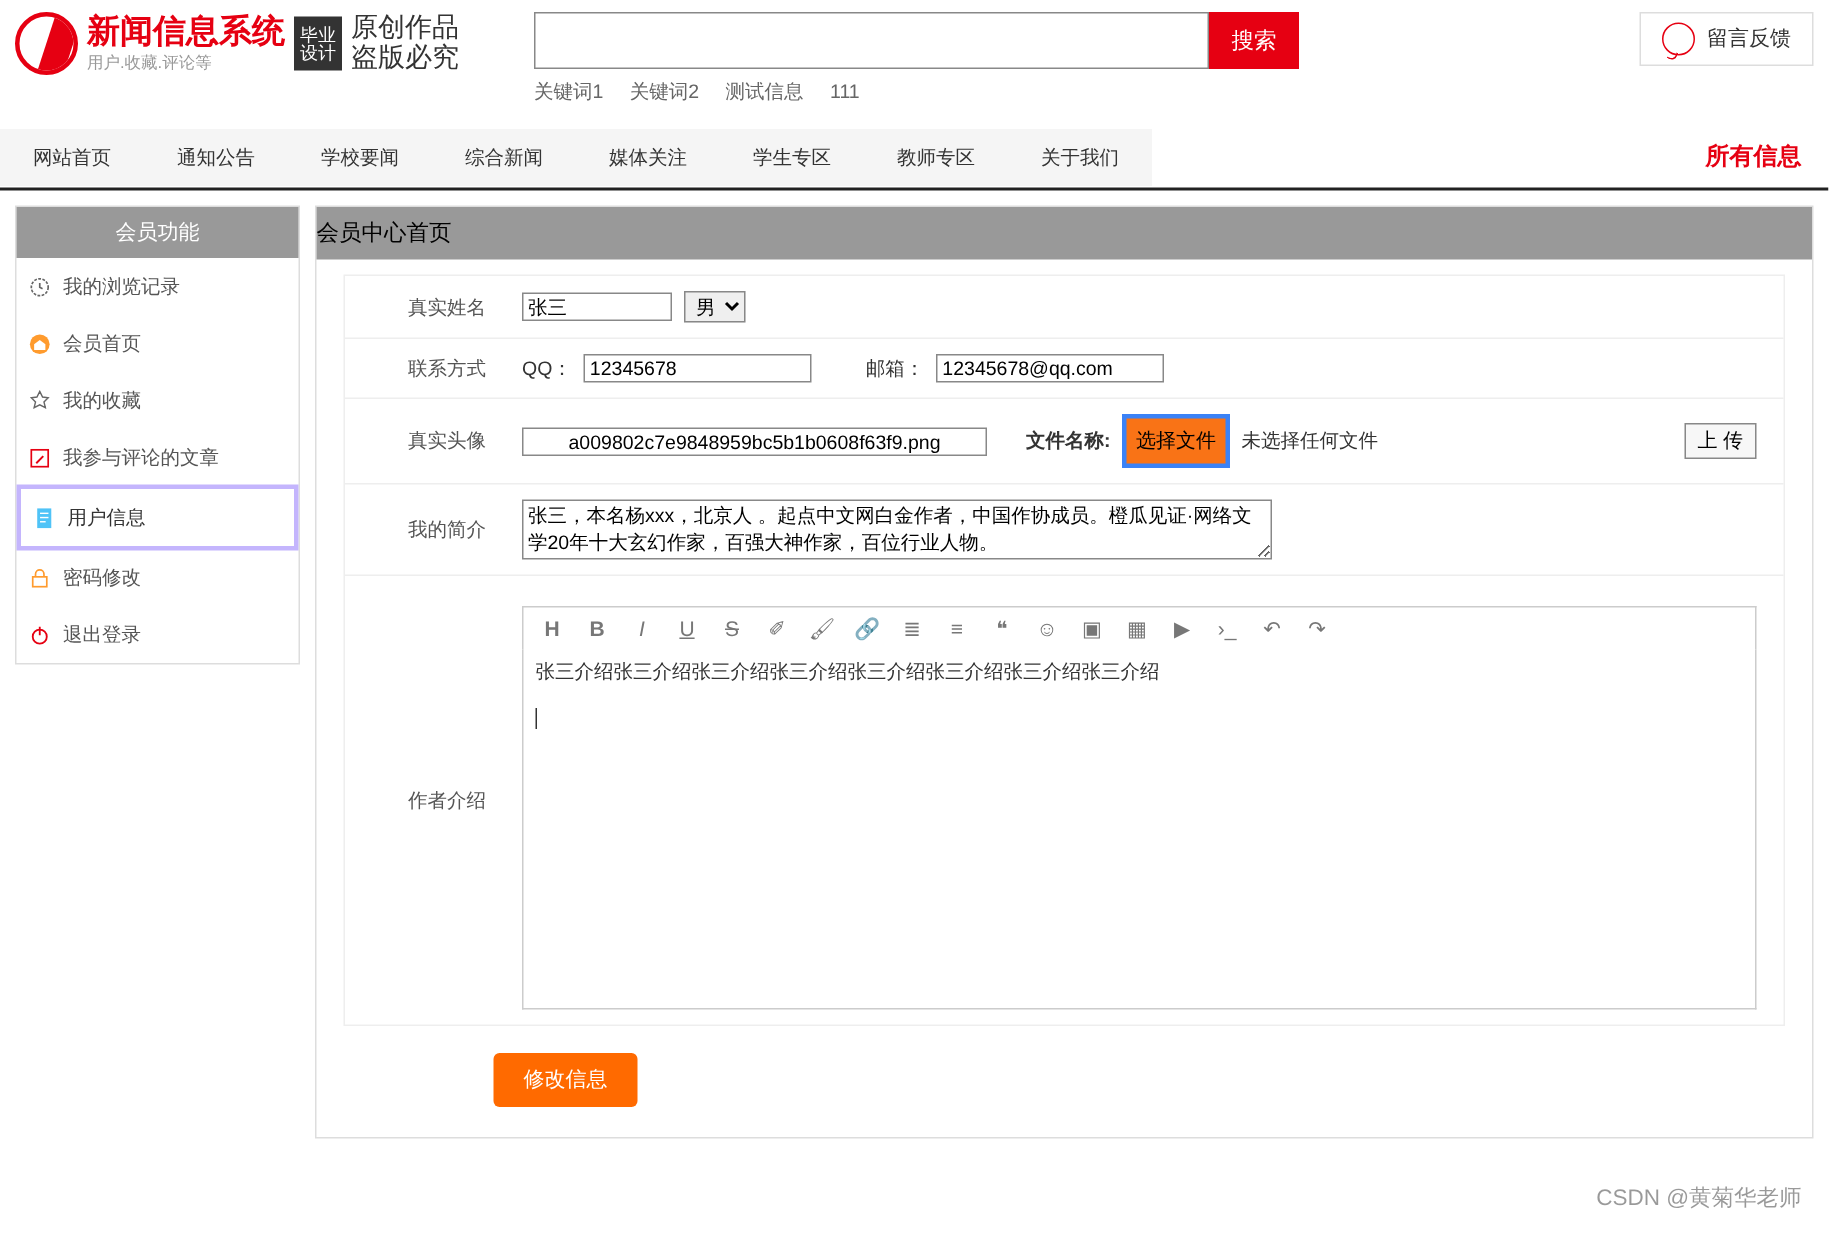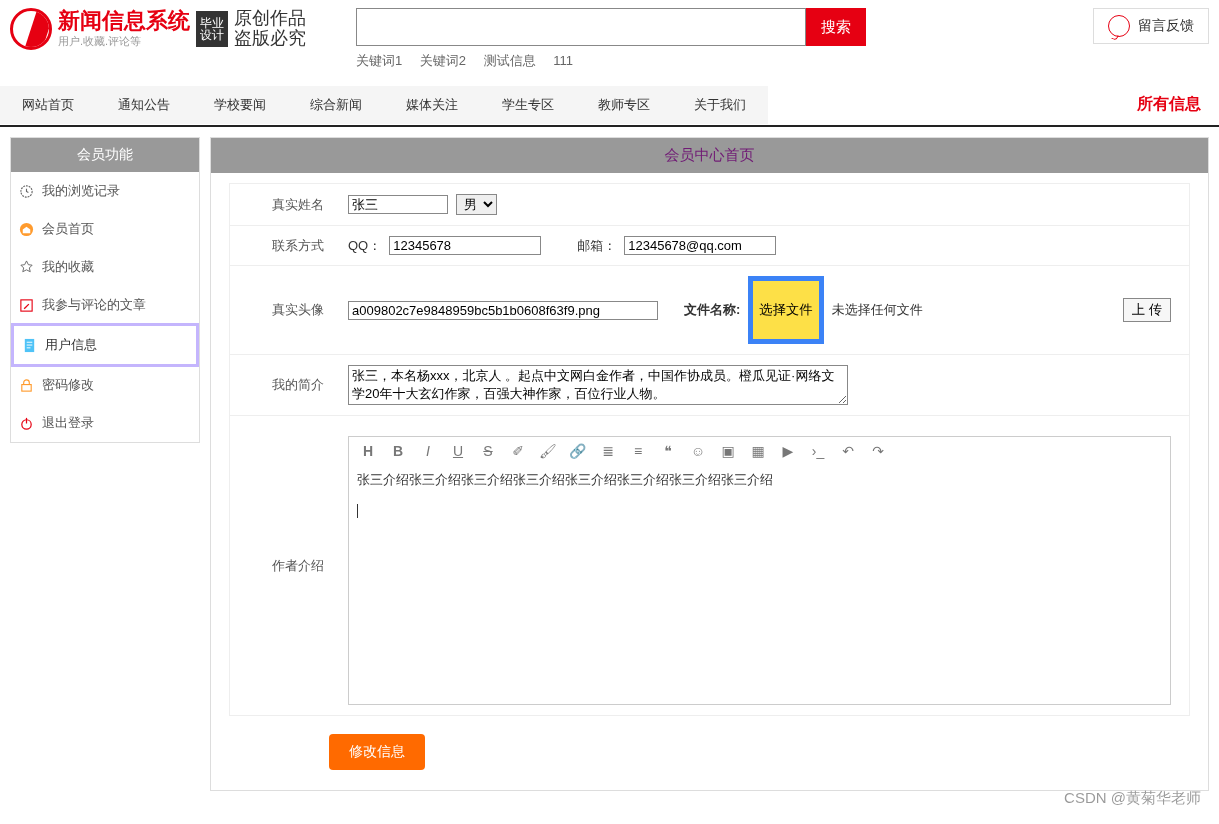--- a/index.html
+++ b/index.html
@@ -26,32 +26,32 @@
 .nav-item { padding: 10px 22px; cursor: pointer; color:#333; }
 .all-info { margin-left:auto; padding:10px 18px; color:#e60012; font-size:16px; font-weight:bold; cursor:pointer; }
 .main { display: flex; gap: 10px; padding: 10px; align-items:flex-start; }
 .sidebar { width: 190px; border: 1px solid #ddd; }
 .side-head { background: #999; color: #fff; text-align: center; padding: 8px 16px; font-size:14px; }
 .side-item { display: flex; align-items: center; gap: 8px; padding: 10px 8px; cursor: pointer; color:#555; }
 .side-item.active { border: 3px solid #c4b5fd; margin:-1px 0; color:#333; }
 .ico { width: 15px; height: 15px; display: inline-flex; align-items:center; justify-content:center; }
 .ico svg { width:15px; height:15px; }
 .panel { flex: 1; border: 1px solid #ddd; padding: 0 0 20px; }
-.panel-head { background: #999; color: #701a75; text-align: center; padding: 8px 0; font-size:15px; }
+.panel-head { background: #999; color: #000000; text-align: left; padding: 8px 0; font-size:15px; }
 .form { border:1px solid #eee; margin:10px 18px 0; }
 .row { display:flex; align-items:center; border-bottom:1px solid #eee; padding:10px 18px; }
 .row:last-of-type { border-bottom:none; }
 .lbl { width:100px; color:#555; text-align:center; }
 .ctl { flex:1; display:flex; align-items:center; gap:8px; flex-wrap:wrap; }
 input[type=text], textarea, select { border:1px solid #888; padding:1px 3px; font-size:13px; font-family:inherit; }
 .txt-sm { width:100px; }
 .txt-md { width:152px; }
-.txt-lg { width:310px; }
+.txt-lg { width:310px;text-align:center; }
 textarea.bio { width:500px; height:40px; resize:both; }
-.file-btn { border:5px solid #3b82f6; background:#fde047; padding:20px 6px; cursor:pointer; }
+.file-btn { border:3px solid #3b82f6; background:#f97316; padding:6px 6px; cursor:pointer; }
 .upload-btn { border:1px solid #888; background:#f7f7f7; padding:2px 8px; cursor:pointer; margin-left:auto; }
 .toolbar { border:1px solid #ccc; margin:10px 0 0; display:flex; gap:12px; padding:6px 10px; color:#777; border-bottom:none; }
 .tool { cursor:pointer; width:18px; text-align:center; font-size:14px; }
 .editor-wrap { border:1px solid #ccc; border-top:none; height:240px; overflow:auto; }
 .editor { padding:6px 8px; min-height:228px; outline:none; font-size:13px; }
 .cursor-line { border-left:1px solid #333; height:14px; display:inline-block; animation:blink 1s step-end infinite; }
 @keyframes blink { 50% { opacity:0; } }
 .submit { margin:18px 0 0 118px; background:#ff6a00; color:#fff; border:none; padding:9px 20px; border-radius:4px; cursor:pointer; font-size:14px; }
 .watermark { position:fixed; bottom:16px; right:18px; color:rgba(0,0,0,0.4); font-size:15px; pointer-events:none; }
 </style>

